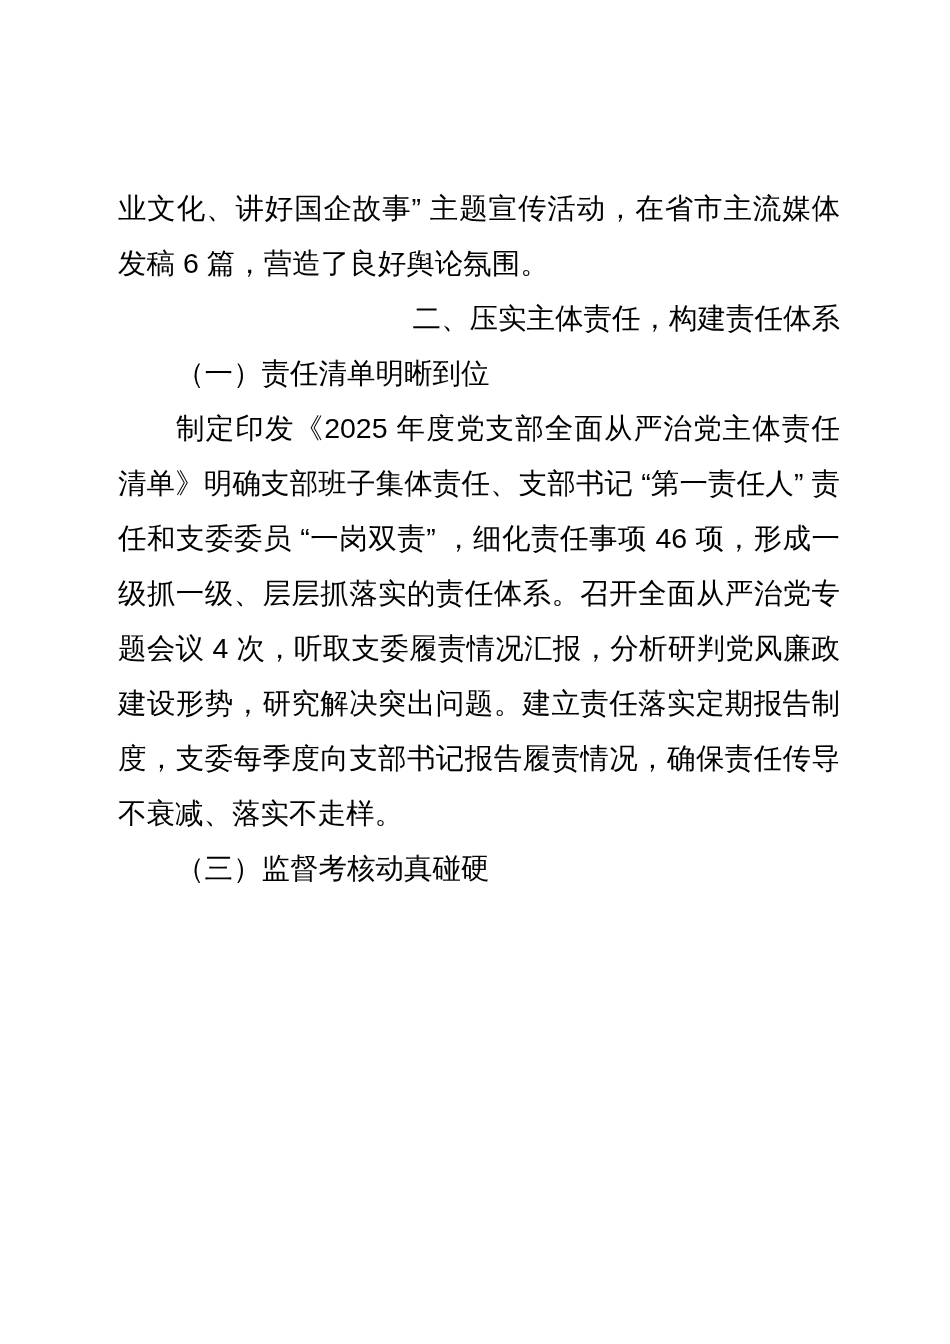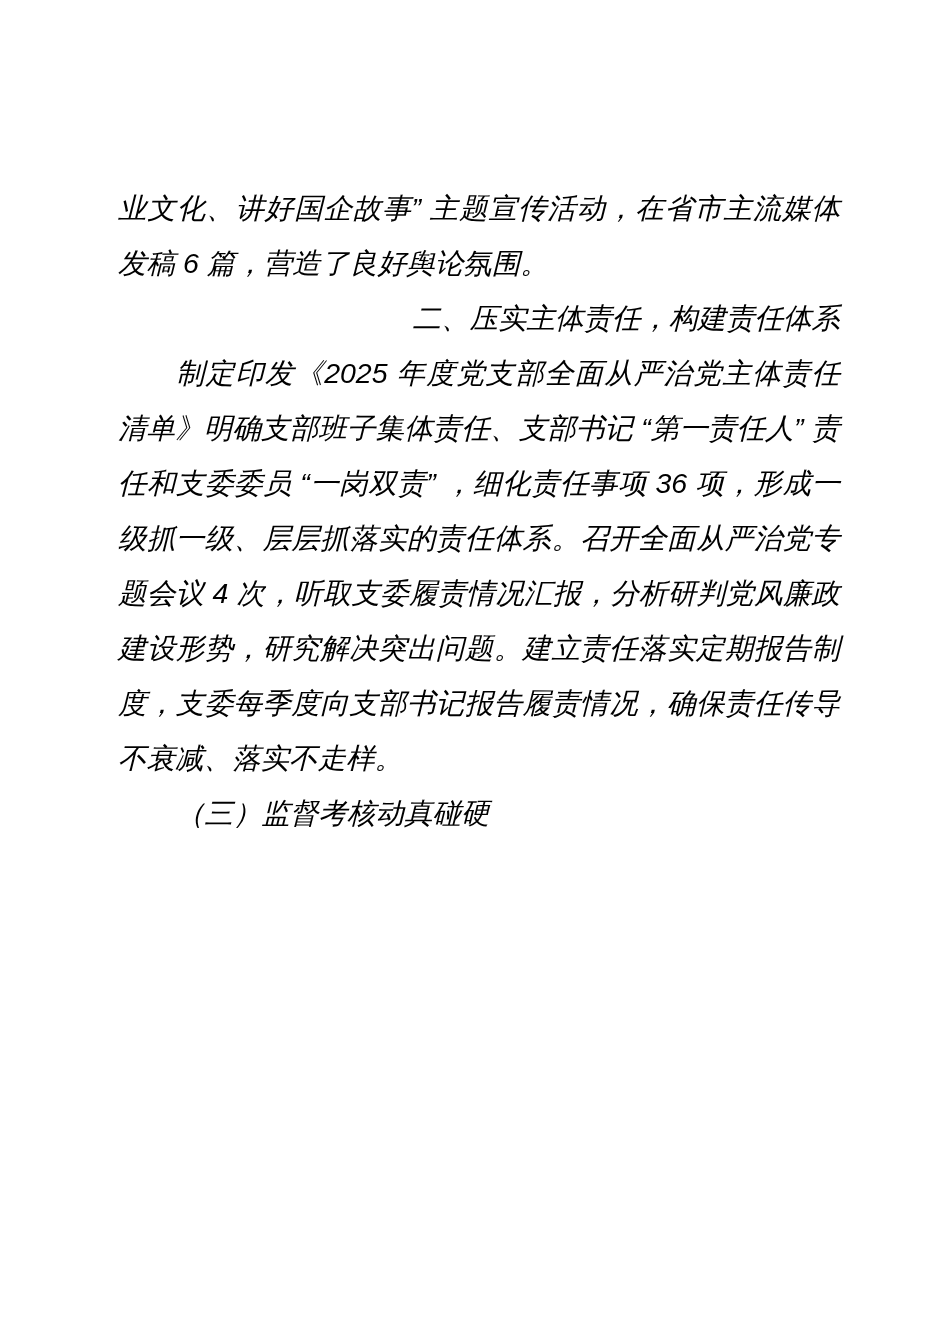--- a/index.html
+++ b/index.html
@@ -12,21 +12,20 @@
     font-family: "Liberation Sans", "DejaVu Sans", sans-serif;
     color: #000000;
   }
   .page {
     position: relative;
     width: 950px;
     height: 1272px;
     background: #ffffff;
     overflow: hidden;
     box-sizing: border-box;
-    font-style: italic;
   }
   .content {
     position: absolute;
     left: 118px;
     top: 181px;
     width: 722px;
   }
   .para {
     font-size: 28.5px;
     line-height: 55px;
@@ -63,21 +62,22 @@
 </head>
 <body>
 
 <div class="page">
   <div class="content">
 
     <p class="para">业文化、讲好国企故事” 主题宣传活动，在省市主流媒体发稿 6 篇，营造了良好舆论氛围。</p>
 
     <p class="heading">二、压实主体责任，构建责任体系</p>
 
+    <p class="subheading">（一）责任清单明晰到位</p>
 
-    <p class="para indent2">制定印发《2025 年度党支部全面从严治党主体责任清单》明确支部班子集体责任、支部书记 “第一责任人” 责任和支委委员 “一岗双责” ，细化责任事项 36 项，形成一级抓一级、层层抓落实的责任体系。召开全面从严治党专题会议 4 次，听取支委履责情况汇报，分析研判党风廉政建设形势，研究解决突出问题。建立责任落实定期报告制度，支委每季度向支部书记报告履责情况，确保责任传导不衰减、落实不走样。</p>
+    <p class="para indent2">制定印发《2025 年度党支部全面从严治党主体责任清单》明确支部班子集体责任、支部书记 “第一责任人” 责任和支委委员 “一岗双责” ，细化责任事项 46 项，形成一级抓一级、层层抓落实的责任体系。召开全面从严治党专题会议 4 次，听取支委履责情况汇报，分析研判党风廉政建设形势，研究解决突出问题。建立责任落实定期报告制度，支委每季度向支部书记报告履责情况，确保责任传导不衰减、落实不走样。</p>
 
 
 
     <p class="subheading">（三）监督考核动真碰硬</p>
 
   </div>
 </div>
 
 </body></html>

